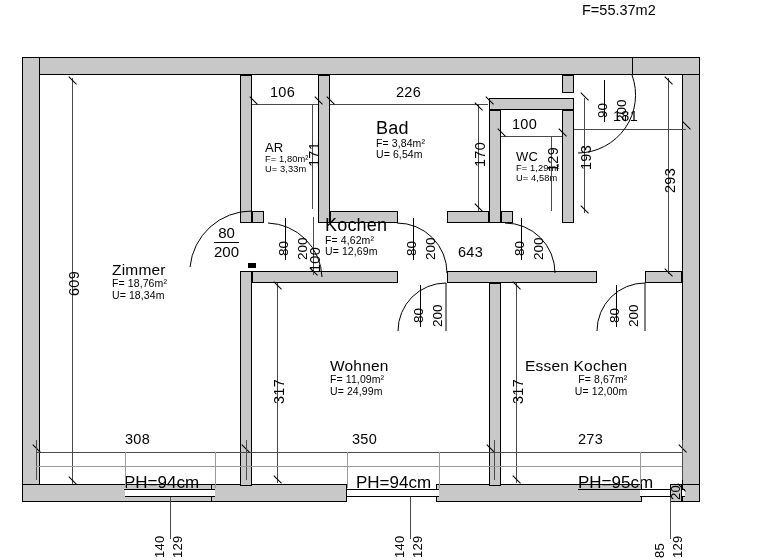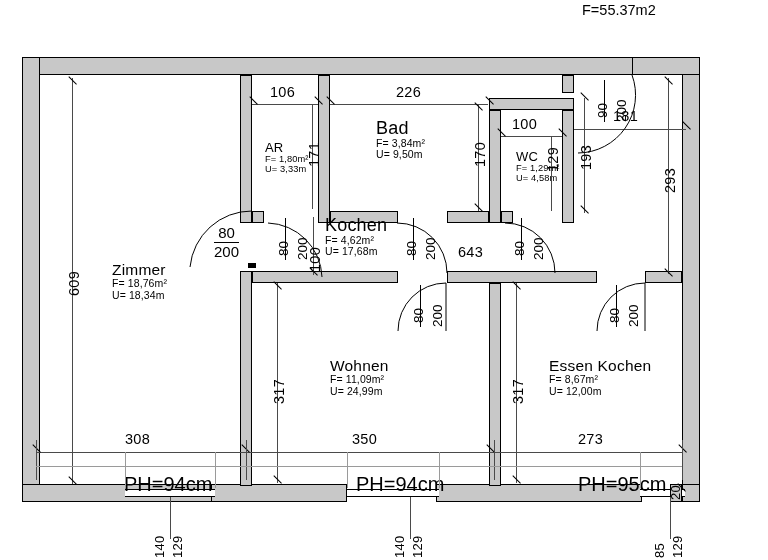--- a/index.html
+++ b/index.html
@@ -113,22 +113,23 @@
   .fracbox .top { display: block; }
   .fracbox .rule {
     display: block;
     height: 1px;
     background: #000;
     margin: 1px 0;
   }
   .fracbox .bot { display: block; }
   .ph {
     position: absolute;
-    font-size: 20px;
+    font-size: 17px;
     white-space: nowrap;
+    text-decoration: underline;
   }
   .headline {
     position: absolute;
     font-size: 14.5px;
     white-space: nowrap;
   }
   .hairline {
     position: absolute;
     background: #9a9a9a;
     height: 1px;
@@ -191,43 +192,43 @@
 
   <div class="room tiny" style="left:265px; top:141px;">
     <div class="rname">AR</div>
     <div class="rsmall">F= 1,80m²</div>
     <div class="rsmall">U= 3,33m</div>
   </div>
 
   <div class="room small" style="left:376px; top:119px;">
     <div class="rname">Bad</div>
     <div class="rsmall">F= 3,84m²</div>
-    <div class="rsmall">U= 9,50m</div>
+    <div class="rsmall">U= 6,54m</div>
   </div>
 
   <div class="room tiny" style="left:516px; top:150px;">
     <div class="rname">WC</div>
     <div class="rsmall">F= 1,29m²</div>
     <div class="rsmall">U= 4,58m</div>
   </div>
 
 
   <div class="room small" style="left:325px; top:216px;">
     <div class="rname">Kochen</div>
     <div class="rsmall">F= 4,62m²</div>
-    <div class="rsmall">U= 17,68m</div>
+    <div class="rsmall">U= 12,69m</div>
   </div>
 
   <div class="room" style="left:330px; top:358px;">
     <div class="rname">Wohnen</div>
     <div class="rsmall">F= 11,09m²</div>
     <div class="rsmall">U= 24,99m</div>
   </div>
 
-  <div class="room" style="left:549px; top:358px;">
+  <div class="room" style="left:525px; top:358px;text-align:right;">
     <div class="rname">Essen Kochen</div>
     <div class="rsmall">F= 8,67m²</div>
     <div class="rsmall">U= 12,00m</div>
   </div>
 
   <div class="dimline v" style="left:72px; top:78px; height:406px;"></div>
   <div class="tick" style="left:67px; top:80px;"></div>
   <div class="tick" style="left:67px; top:480px;"></div>
   <div class="dimtext v" style="left:66px; top:296px;">609</div>
 

